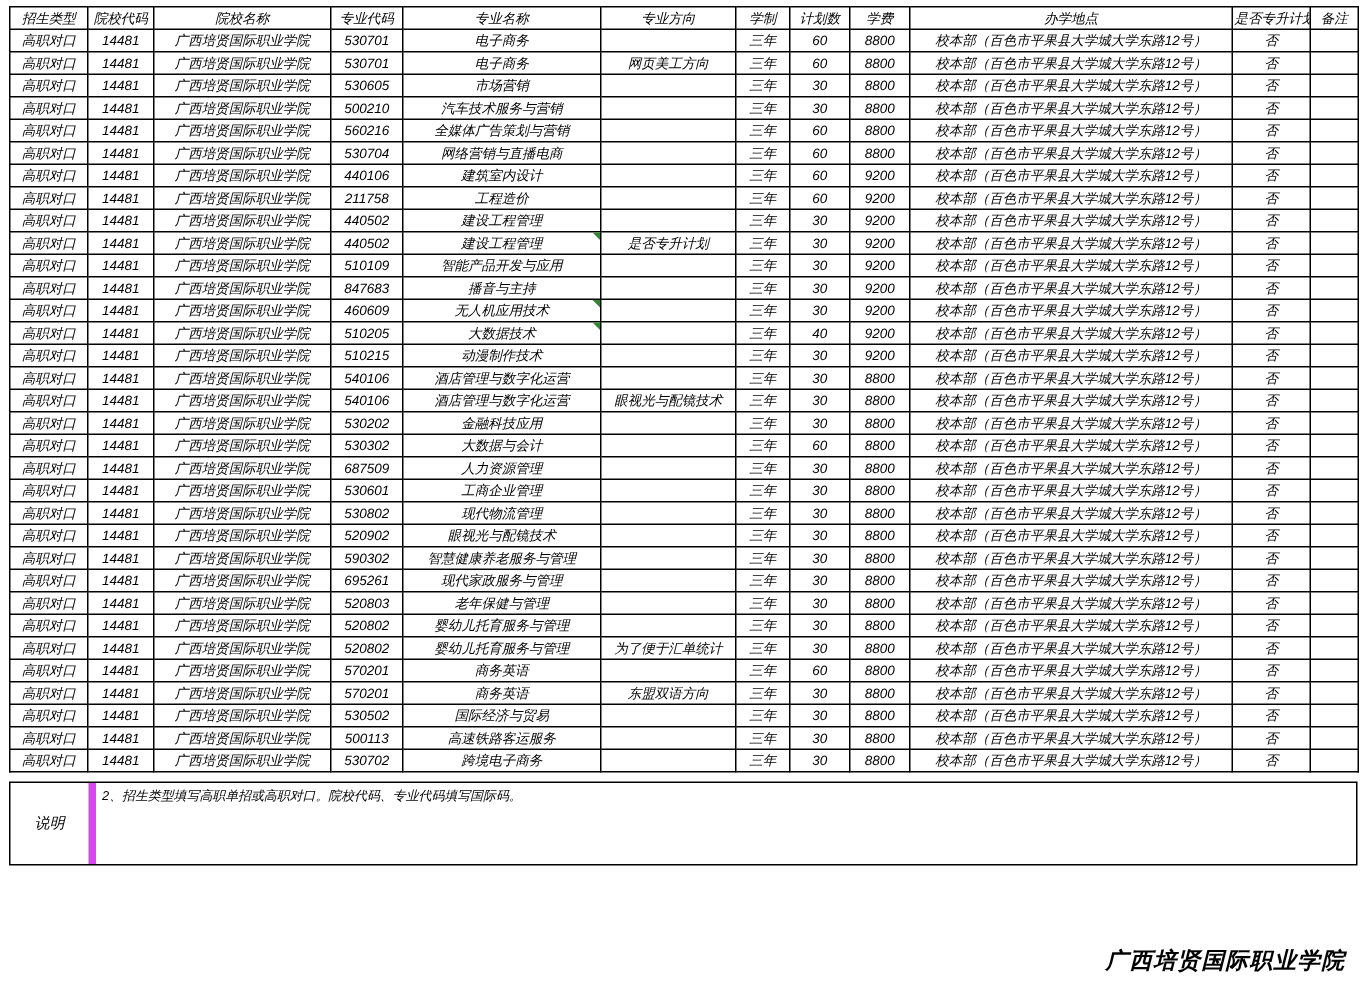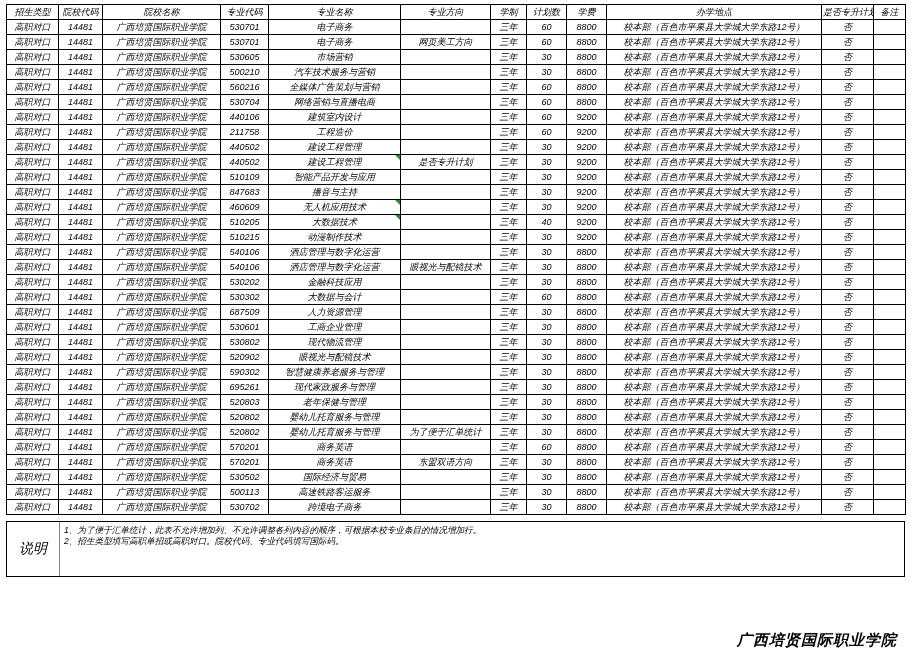--- a/index.html
+++ b/index.html
@@ -73,25 +73,25 @@
     margin-top: 6px;
     width: 899px;
     border: 1px solid #000000;
     box-sizing: border-box;
     display: flex;
     align-items: stretch;
     min-height: 56px;
   }
   .footer-label {
     width: 52px;
-    border-right: 1px solid #d946ef;
+    border-right: 5px solid #d946ef;
     display: flex;
     align-items: center;
     justify-content: center;
-    font-size: 14px;
+    font-size: 10px;
   }
   .footer-notes {
     flex: 1;
     padding: 3px 4px 2px 4px;
   }
   .footer-notes div {
     font-size: 8.6px;
     line-height: 10.5px;
     white-space: nowrap;
   }
@@ -603,19 +603,18 @@
           <td>校本部（百色市平果县大学城大学东路12号）</td>
           <td>否</td>
           <td></td>
         </tr>
       </tbody>
   </table>
 
   <div class="footer">
     <div class="footer-label">说明</div>
     <div class="footer-notes" id="footer-notes">
-        <div>1、为了便于汇单统计，此表不允许增加列、不允许调整各列内容的顺序，可根据本校专业条目的情况增加行。</div>
         <div>2、招生类型填写高职单招或高职对口。院校代码、专业代码填写国际码。</div>
       </div>
   </div>
 
   <div class="brand">广西培贤国际职业学院</div>
 </div>
 
 </body></html>

